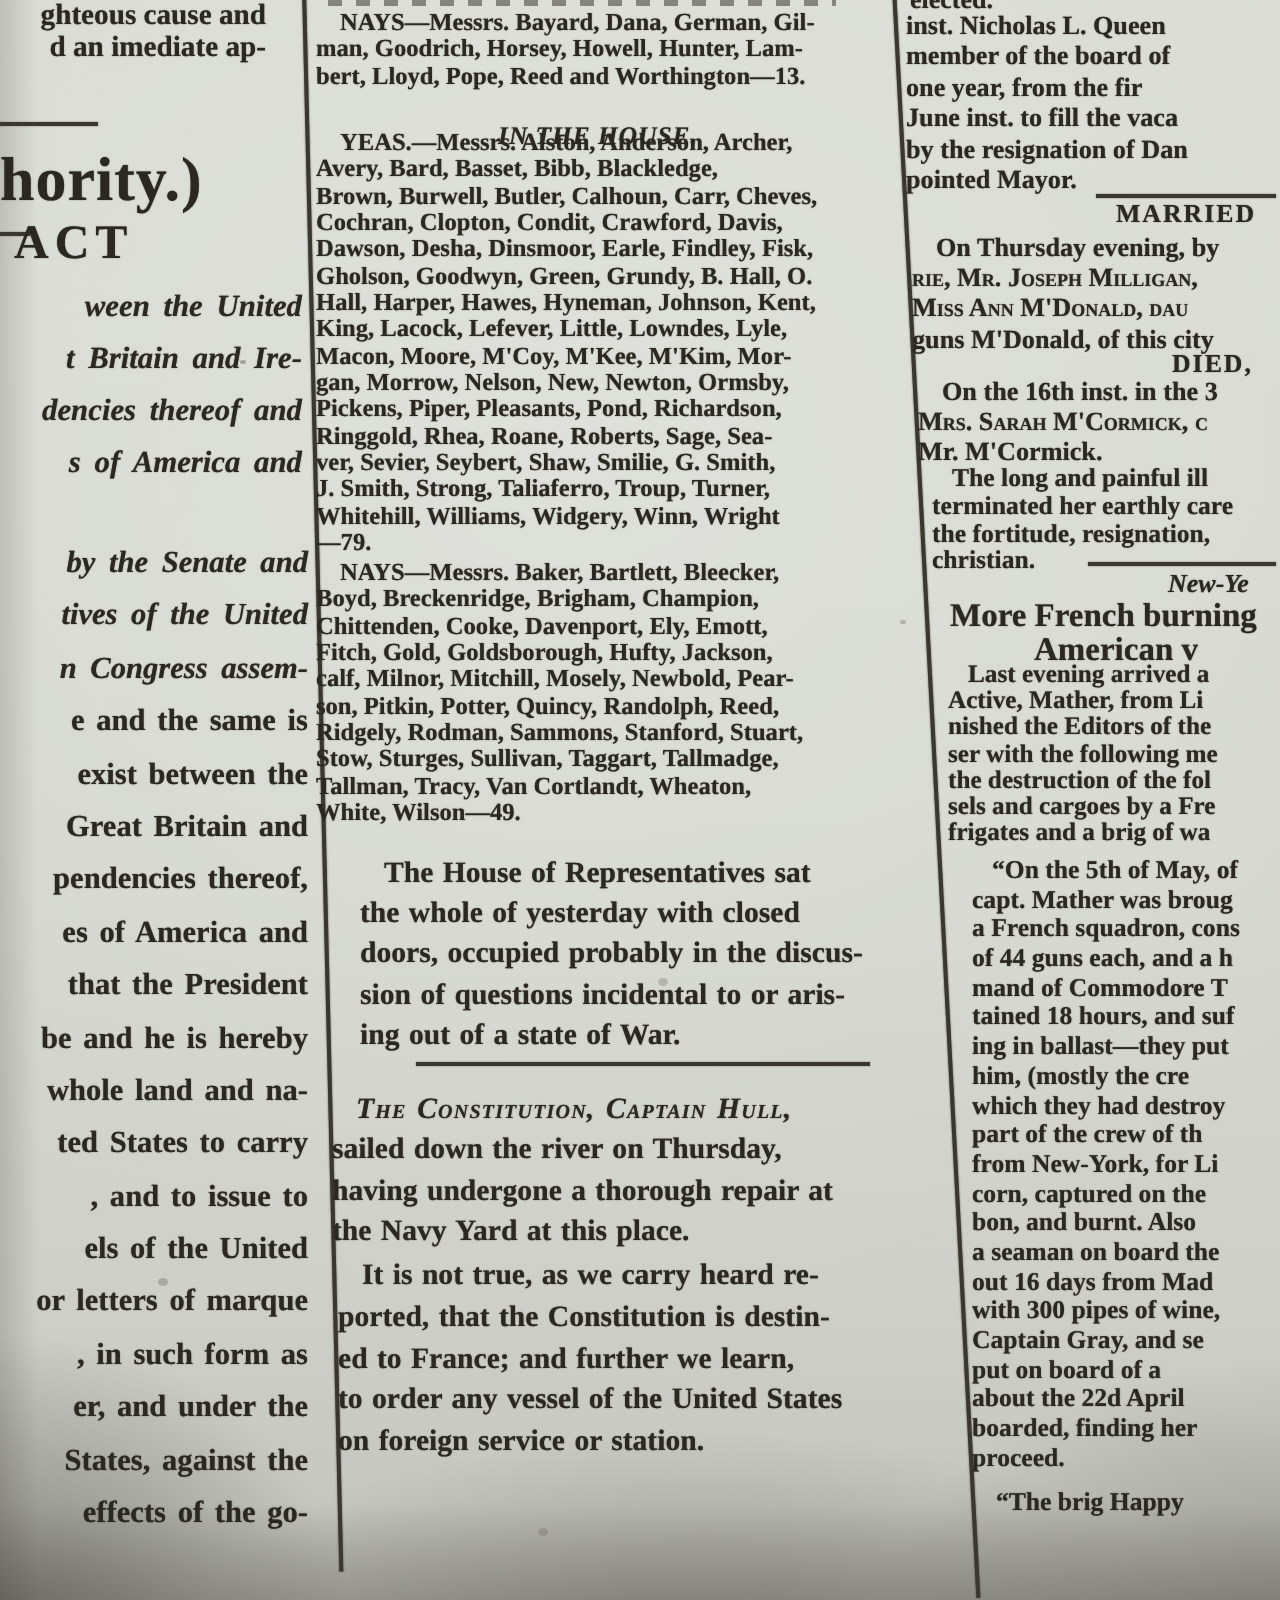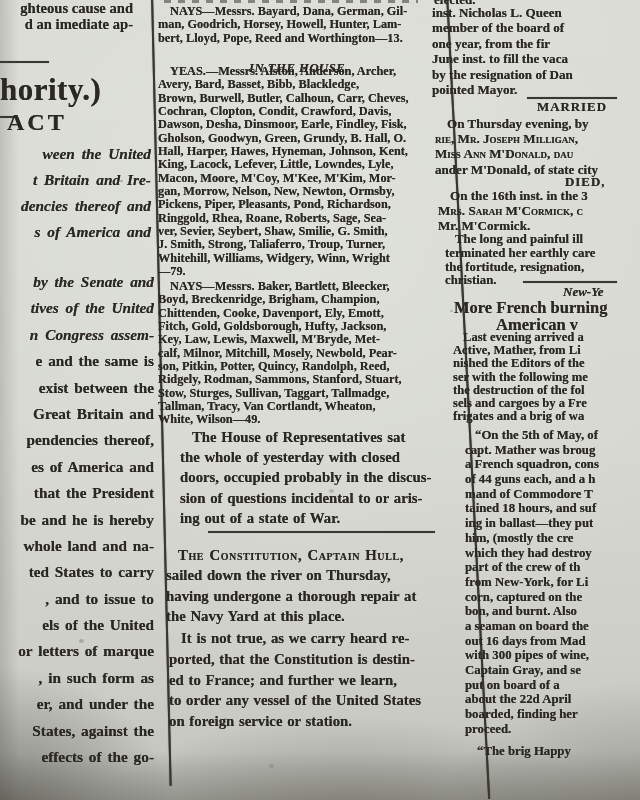--- a/index.html
+++ b/index.html
@@ -62,27 +62,27 @@
                font-size:12.7px;font-weight:bold;font-style:italic;letter-spacing:.5px;}
   .b-yeas{top:65px;left:0;width:290px;}
   .b-yeas .ln{height:13.35px;} .b-yeas .t{font-size:12.3px;}
   .b-hnays{top:280px;left:0;width:290px;}
   .b-hnays .ln{height:13.35px;text-decoration:underline;} .b-hnays .t{font-size:12.3px;}
   .b-p1{top:430px;left:22px;width:292px;}
   .b-p1 .ln{height:20.2px;} .b-p1 .t{font-size:14.8px;word-spacing:1px;}
   .r-mid{top:531px;left:50px;width:227px;height:2px;}
   .b-p2{top:548px;left:8px;width:292px;}
   .b-p2 .ln{height:20.3px;} .b-p2 .t{font-size:14.8px;word-spacing:1px;}
-  .b-p2 .ln:first-child .t{font-variant:small-caps;letter-spacing:.6px;}
+  .b-p2 .ln:first-child .t{font-variant:small-caps;letter-spacing:.6px;font-style:italic;}
   .b-p3{top:631px;left:11px;width:292px;}
   .b-p3 .ln{height:20.8px;} .b-p3 .t{font-size:14.8px;word-spacing:1px;}
   .if .ln:first-child .t{margin-left:12px;}
 
   
-  .col-right{position:absolute;left:432px;top:0;width:185px;height:800px;}
+  .col-right{position:absolute;left:453px;top:0;width:185px;height:800px;}
   .col-right .ln .t{left:0;font-weight:bold;}
   .b-cut{position:absolute;top:-8px;left:2px;font-size:13px;font-weight:bold;white-space:nowrap;}
   .b-civic{top:6px;left:0;width:190px;}
   .b-civic .ln{height:15.4px;} .b-civic .t{font-size:13.1px;}
   .r-mar{top:97px;left:95px;width:90px;height:1.8px;}
   .b-married{position:absolute;top:100px;left:105px;font-size:12.9px;font-weight:bold;
              font-variant:small-caps;letter-spacing:1px;white-space:nowrap;}
   .b-marr{top:117px;left:3px;width:190px;}
   .b-marr .ln{height:15.2px;} .b-marr .t{font-size:13.1px;}
   .b-marr .ln:nth-child(2) .t,.b-marr .ln:nth-child(3) .t{font-variant:small-caps;}
@@ -279,23 +279,20 @@
         <div class="ln">
           <span class="t">Boyd, Breckenridge, Brigham, Champion,</span>
         </div>
         <div class="ln">
           <span class="t">Chittenden, Cooke, Davenport, Ely, Emott,</span>
         </div>
         <div class="ln">
           <span class="t">Fitch, Gold, Goldsborough, Hufty, Jackson,</span>
         </div>
         <div class="ln">
-          <span class="t">Key, Law, Lewis, Maxwell, M'Bryde, Met-</span>
-        </div>
-        <div class="ln">
           <span class="t">calf, Milnor, Mitchill, Mosely, Newbold, Pear-</span>
         </div>
         <div class="ln">
           <span class="t">son, Pitkin, Potter, Quincy, Randolph, Reed,</span>
         </div>
         <div class="ln">
           <span class="t">Ridgely, Rodman, Sammons, Stanford, Stuart,</span>
         </div>
         <div class="ln">
           <span class="t">Stow, Sturges, Sullivan, Taggart, Tallmadge,</span>
@@ -391,21 +388,21 @@
     <div class="ln">
           <span class="t">On Thursday evening, by</span>
         </div>
         <div class="ln">
           <span class="t">rie, Mr. Joseph Milligan,</span>
         </div>
         <div class="ln">
           <span class="t">Miss Ann M'Donald, dau</span>
         </div>
         <div class="ln">
-          <span class="t">ander M'Donald, of state city</span>
+          <span class="t">guns M'Donald, of this city</span>
         </div>
       </div>
     <div class="b-died t">DIED,</div>
     <div class="blk b-death if">
 
     <div class="ln">
           <span class="t">On the 16th inst. in the 3</span>
         </div>
         <div class="ln">
           <span class="t">Mrs. Sarah M'Cormick, c</span>

